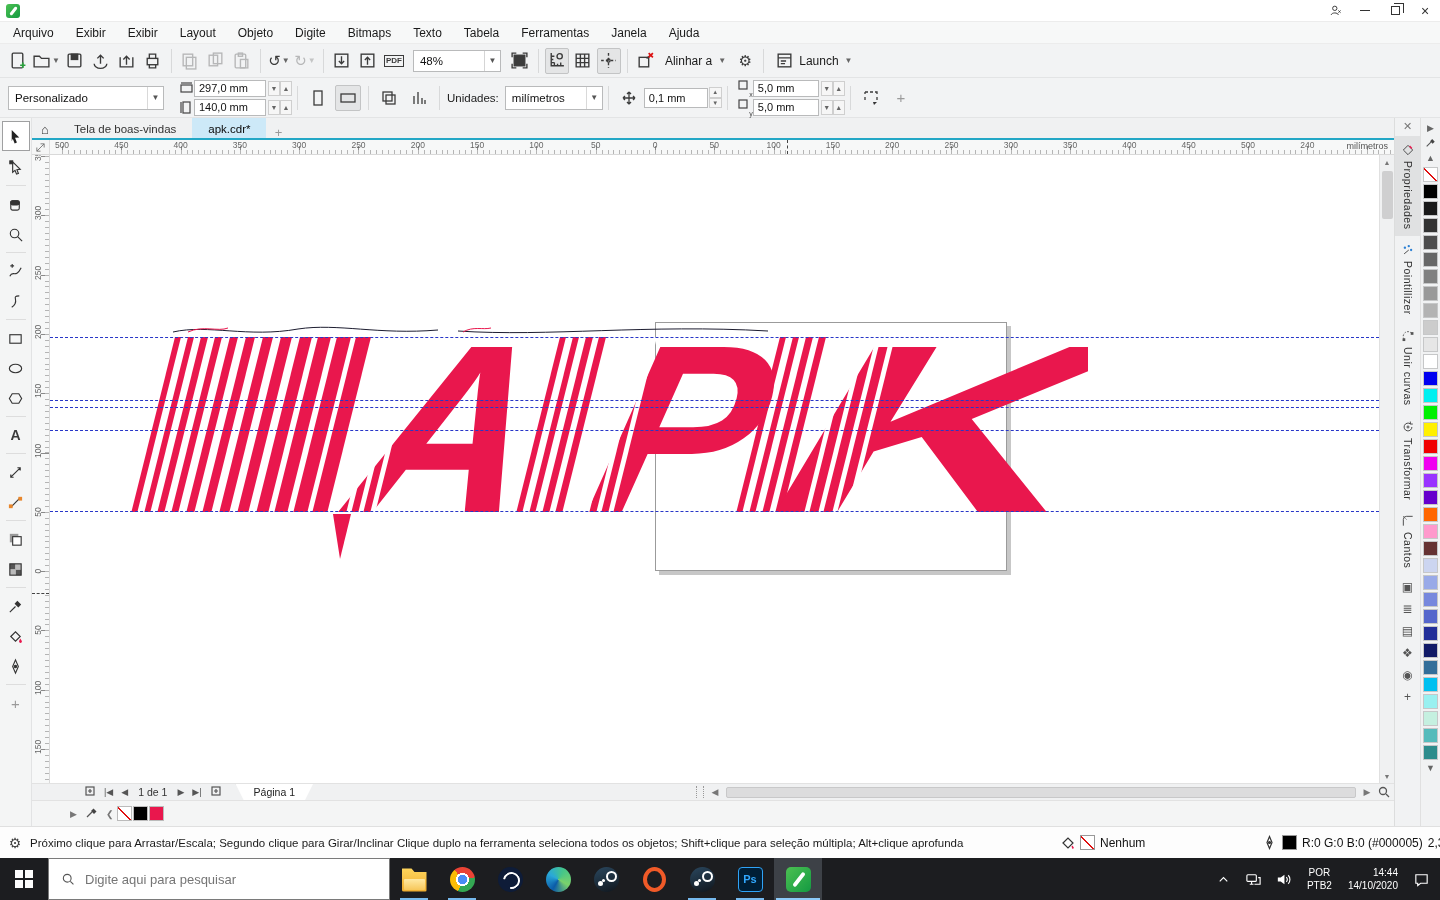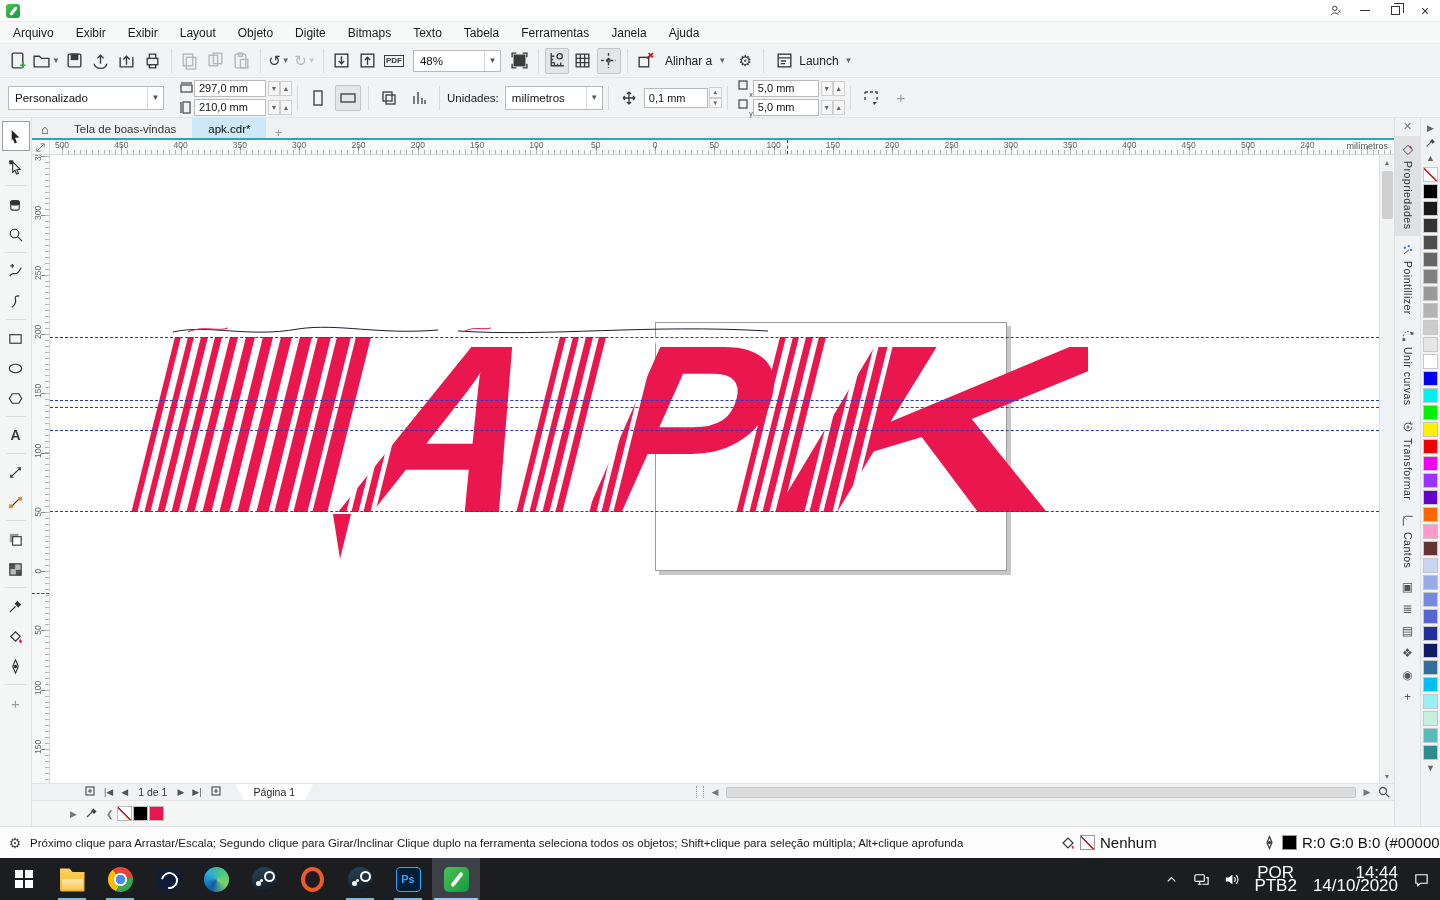--- a/index.html
+++ b/index.html
@@ -141,21 +141,21 @@
   .psw{width:15px;height:15px;border:1px solid #c6c7c8;margin-top:2px;flex:0 0 auto;}
 
   
   .statusbar{position:absolute;left:0;top:826px;width:1440px;height:32px;background:#fdfdfd;border-top:1px solid #e0e0e0;display:flex;align-items:center;overflow:hidden;}
   .sb-gear{width:30px;display:flex;justify-content:center;font-size:14px;color:#444;}
   .sb-hint{font-size:11.5px;color:#1a1a1a;white-space:nowrap;}
   .sb-fill{position:absolute;left:1060px;display:flex;align-items:center;gap:5px;}
   .sb-outline{position:absolute;left:1262px;display:flex;align-items:center;gap:5px;white-space:nowrap;}
   .sb-ic svg{width:15px;height:15px;stroke:#333;fill:none;stroke-width:1.2;display:block;}
   .sbsw{width:15px;height:15px;border:1px solid #999;}
-  .sb-txt{font-size:15px;color:#111;}
+  .sb-txt{font-size:12px;color:#111;}
 
   
   .taskbar{position:absolute;left:0;top:858px;width:1440px;height:42px;background:#1c1d20;display:flex;align-items:stretch;}
   .startbtn{width:48px;display:flex;align-items:center;justify-content:center;}
   .winlogo{display:grid;grid-template-columns:8px 8px;grid-template-rows:8px 8px;gap:1.5px;}
   .winlogo i{background:#fdfdfd;}
   .searchbox{width:342px;background:#fff;border:1px solid #7a7a7a;display:flex;align-items:center;margin:0;}
   .searchbox svg{width:14px;height:14px;stroke:#555;fill:none;stroke-width:1.4;margin:0 8px 0 12px;}
   .searchbox input{border:none;outline:none;flex:1;font-size:13px;color:#222;background:transparent;}
   .appslot{width:48px;display:flex;align-items:center;justify-content:center;position:relative;}
@@ -174,21 +174,21 @@
   .ap-steam::after,.ap-steam-2::after{content:"";position:absolute;left:4px;top:14px;width:5px;height:5px;background:#fff;border-radius:50%;box-shadow:3px -3px 0 -1px #fff;}
   .ap-origin{display:flex;align-items:center;justify-content:center;}
   .ap-origin::after{content:"";width:15px;height:17px;border:4px solid #f05a28;border-radius:50% 50% 50% 50%;}
   .ap-photoshop{background:#001e36;border:1.5px solid #2fa3f7;border-radius:4px;display:flex;align-items:center;justify-content:center;color:#31a8ff;font-weight:bold;font-size:11px;}
   .ap-photoshop::after{content:"Ps";}
   .ap-coreldraw{background:linear-gradient(135deg,#4cc152,#149a42);border-radius:5px;}
   .ap-coreldraw::after{content:"";position:absolute;left:11px;top:4px;width:4px;height:17px;background:#fff;border-radius:3px;transform:rotate(38deg);}
   .tray{margin-left:auto;display:flex;align-items:center;gap:4px;padding-right:6px;}
   .trayic{width:26px;display:flex;align-items:center;justify-content:center;}
   .trayic svg{width:17px;height:17px;stroke:#fff;fill:none;stroke-width:1.2;}
-  .traytxt{color:#fff;font-size:17px;line-height:13px;text-align:center;padding:0 6px;}
+  .traytxt{color:#fff;font-size:10px;line-height:13px;text-align:center;padding:0 6px;}
   .traytxt.right{text-align:right;}
 </style>
 </head>
 <body>
 
 <div class="app">
 
   <div class="titlebar">
     <span class="appicon"></span>
     <div class="tb-right">
@@ -399,21 +399,21 @@
             <i>▲</i>
           </span>
       </div>
       <div class="mmrow">
         <span class="pico">
             <svg viewBox="0 0 13 13">
               <rect x="3" y="1" width="7" height="11"></rect>
               <path d="M1 1v11"></path>
             </svg>
           </span>
-        <span class="mminput">210,0 mm</span>
+        <span class="mminput">140,0 mm</span>
         <span class="hspin">
             <i>▼</i>
             <i>▲</i>
           </span>
       </div>
     </div>
     <i class="sep"></i>
     <span class="sqbtn">
         <svg viewBox="0 0 18 18">
           <rect x="5" y="2" width="8" height="14"></rect>
@@ -902,20 +902,27 @@
 
   <div class="taskbar">
     <span class="startbtn">
         <span class="winlogo">
           <i></i>
           <i></i>
           <i></i>
           <i></i>
         </span>
       </span>
+    <div class="searchbox">
+      <svg viewBox="0 0 18 18">
+          <circle cx="8" cy="8" r="5"></circle>
+          <path d="M12 12l4 4"></path>
+        </svg>
+      <input readonly="" placeholder="Digite aqui para pesquisar" style="">
+    </div>
     <span id="taskbar-apps" style="display:flex">
         <span class="appslot">
           <span class="ap ap-file-explorer"></span>
           <span class="runline"></span>
         </span>
         <span class="appslot">
           <span class="ap ap-chrome"></span>
           <span class="runline"></span>
         </span>
         <span class="appslot">

